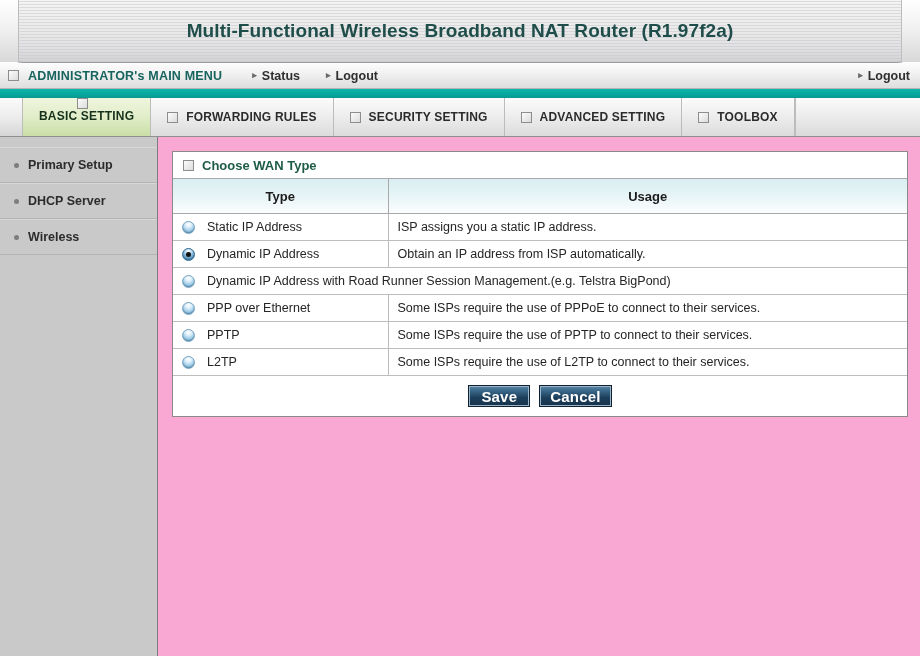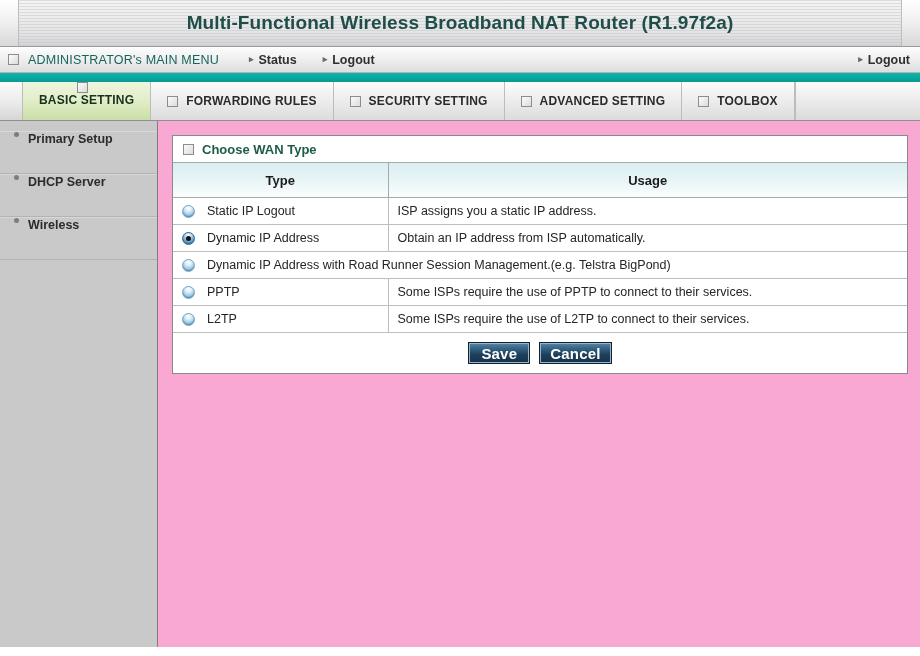--- a/index.html
+++ b/index.html
@@ -17,29 +17,30 @@
     width: 920px;
     height: 656px;
     overflow: hidden;
     background: #ffffff;
     box-sizing: border-box;
   }
 
   
   .title-bar {
     position: relative;
-    height: 47px;
+    height: 63px;
     background:
       repeating-linear-gradient(0deg, rgba(200,200,205,0.55) 0px, rgba(200,200,205,0.55) 1px, rgba(255,255,255,0) 1px, rgba(255,255,255,0) 3px),
       linear-gradient(180deg, #f4f4f4 0%, #ececec 40%, #e2e2e4 75%, #d2d2d4 100%);
     border-bottom: 1px solid #9a9a9a;
     display: flex;
     align-items: center;
     justify-content: center;
     box-sizing: border-box;
+    border-radius: 23px;
   }
   .title-bar .side-pad {
     position: absolute;
     top: 0; bottom: 0;
     width: 18px;
     background: linear-gradient(180deg, #ffffff 0%, #efefef 50%, #d8d8d8 100%);
   }
   .title-bar .side-pad.left { left: 0; border-right: 1px solid #bdbdbd; }
   .title-bar .side-pad.right { right: 0; border-left: 1px solid #bdbdbd; }
   .app-title {
@@ -66,21 +67,21 @@
     width: 9px;
     height: 9px;
     border: 1px solid #8d8d8d;
     background: linear-gradient(135deg, #fbfbfb 0%, #dcdcdc 100%);
     margin-right: 9px;
     vertical-align: middle;
     flex: none;
   }
   .admin-label {
     font-size: 12.5px;
-    font-weight: normal;
+    font-weight: bold;
     color: #17645e;
     letter-spacing: 0.2px;
   }
   .subnav-links {
     display: flex;
     align-items: center;
     margin-left: 30px;
     gap: 26px;
   }
   .subnav-link {
@@ -158,22 +159,23 @@
 
   .sidebar {
     width: 158px;
     flex: none;
     background: #c9c9c9;
     border-right: 1px solid #7e7e7e;
     box-sizing: border-box;
     padding-top: 10px;
   }
   .side-item {
-    height: 43px;
-    display: flex;
+    height: 36px;
+    display: flex;
+    align-items: center;
     padding-left: 14px;
     font-size: 12.5px;
     font-weight: bold;
     color: #2c2c2c;
     border-bottom: 1px solid #b3b3b3;
     border-top: 1px solid #d8d8d8;
     cursor: pointer;
     box-sizing: border-box;
   }
   .side-item .bullet {
@@ -401,21 +403,21 @@
             <tr>
               <th>Type</th>
               <th>Usage</th>
             </tr>
           </thead>
           <tbody>
             <tr>
               <td class="type-cell">
                 <div class="type-inner">
                   <span class="radio"></span>
-                  <span>Static IP Logout</span>
+                  <span>Static IP Address</span>
                 </div>
               </td>
               <td class="usage-cell">ISP assigns you a static IP address.</td>
             </tr>
 
             <tr>
               <td class="type-cell">
                 <div class="type-inner">
                   <span class="radio checked"></span>
                   <span>Dynamic IP Address</span>
@@ -426,20 +428,29 @@
 
             <tr>
               <td class="span-cell" colspan="2">
                 <div class="type-inner">
                   <span class="radio"></span>
                   <span>Dynamic IP Address with Road Runner Session Management.(e.g. Telstra BigPond)</span>
                 </div>
               </td>
             </tr>
 
+            <tr>
+              <td class="type-cell">
+                <div class="type-inner">
+                  <span class="radio"></span>
+                  <span>PPP over Ethernet</span>
+                </div>
+              </td>
+              <td class="usage-cell">Some ISPs require the use of PPPoE to connect to their services.</td>
+            </tr>
 
             <tr>
               <td class="type-cell">
                 <div class="type-inner">
                   <span class="radio"></span>
                   <span>PPTP</span>
                 </div>
               </td>
               <td class="usage-cell">Some ISPs require the use of PPTP to connect to their services.</td>
             </tr>

